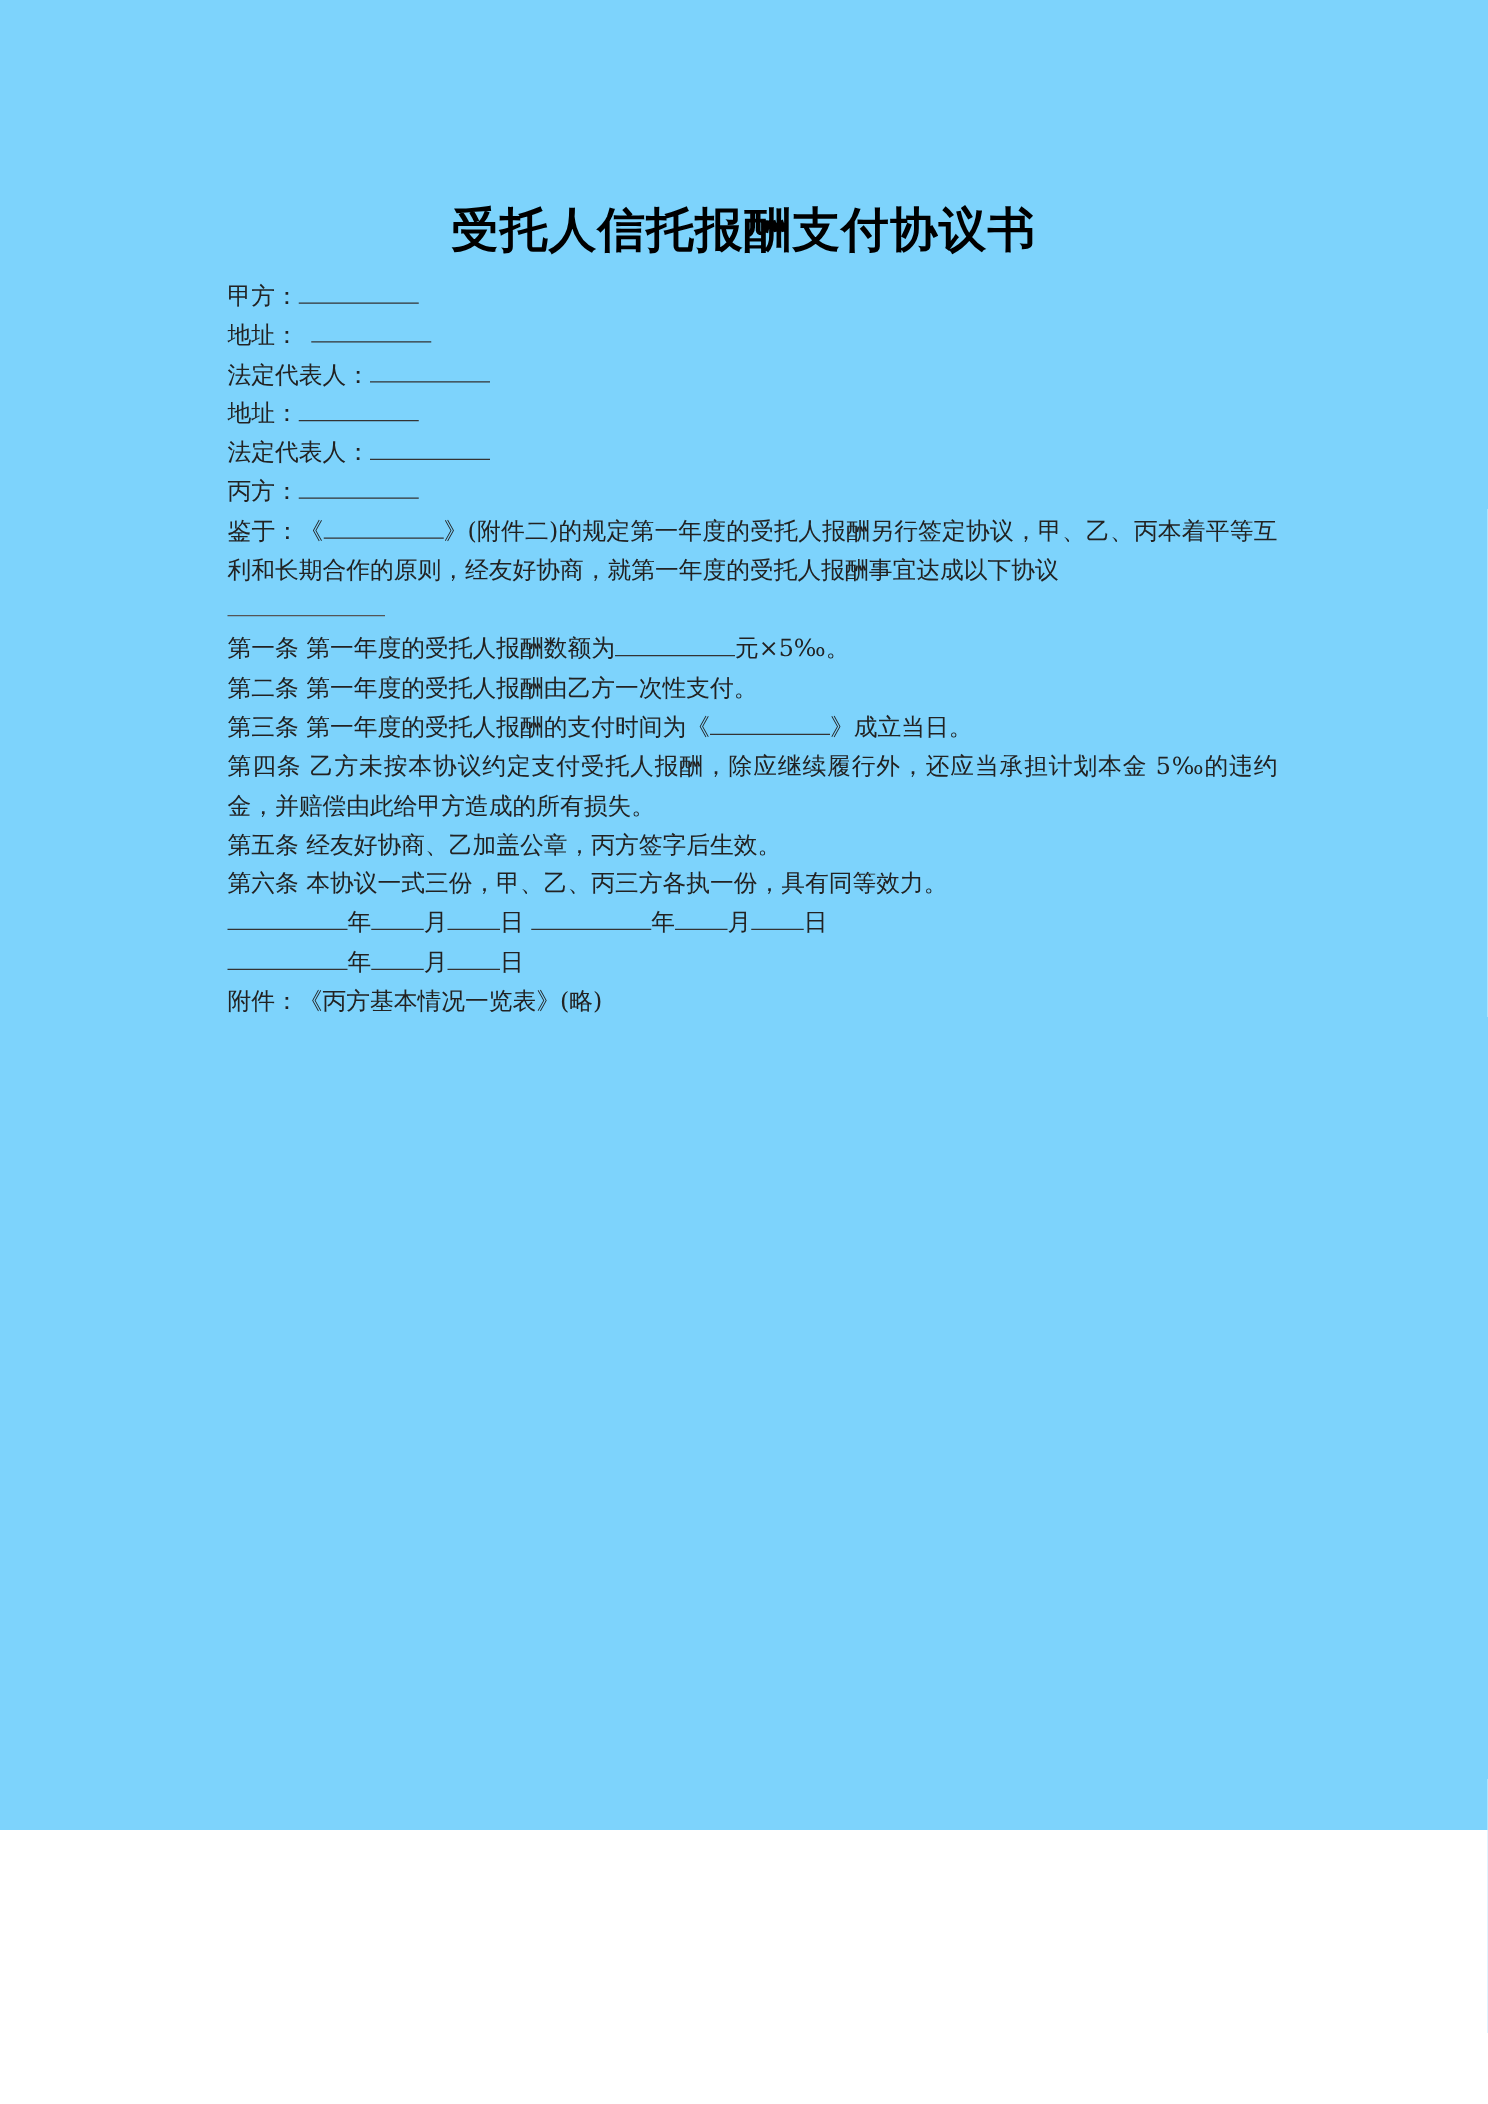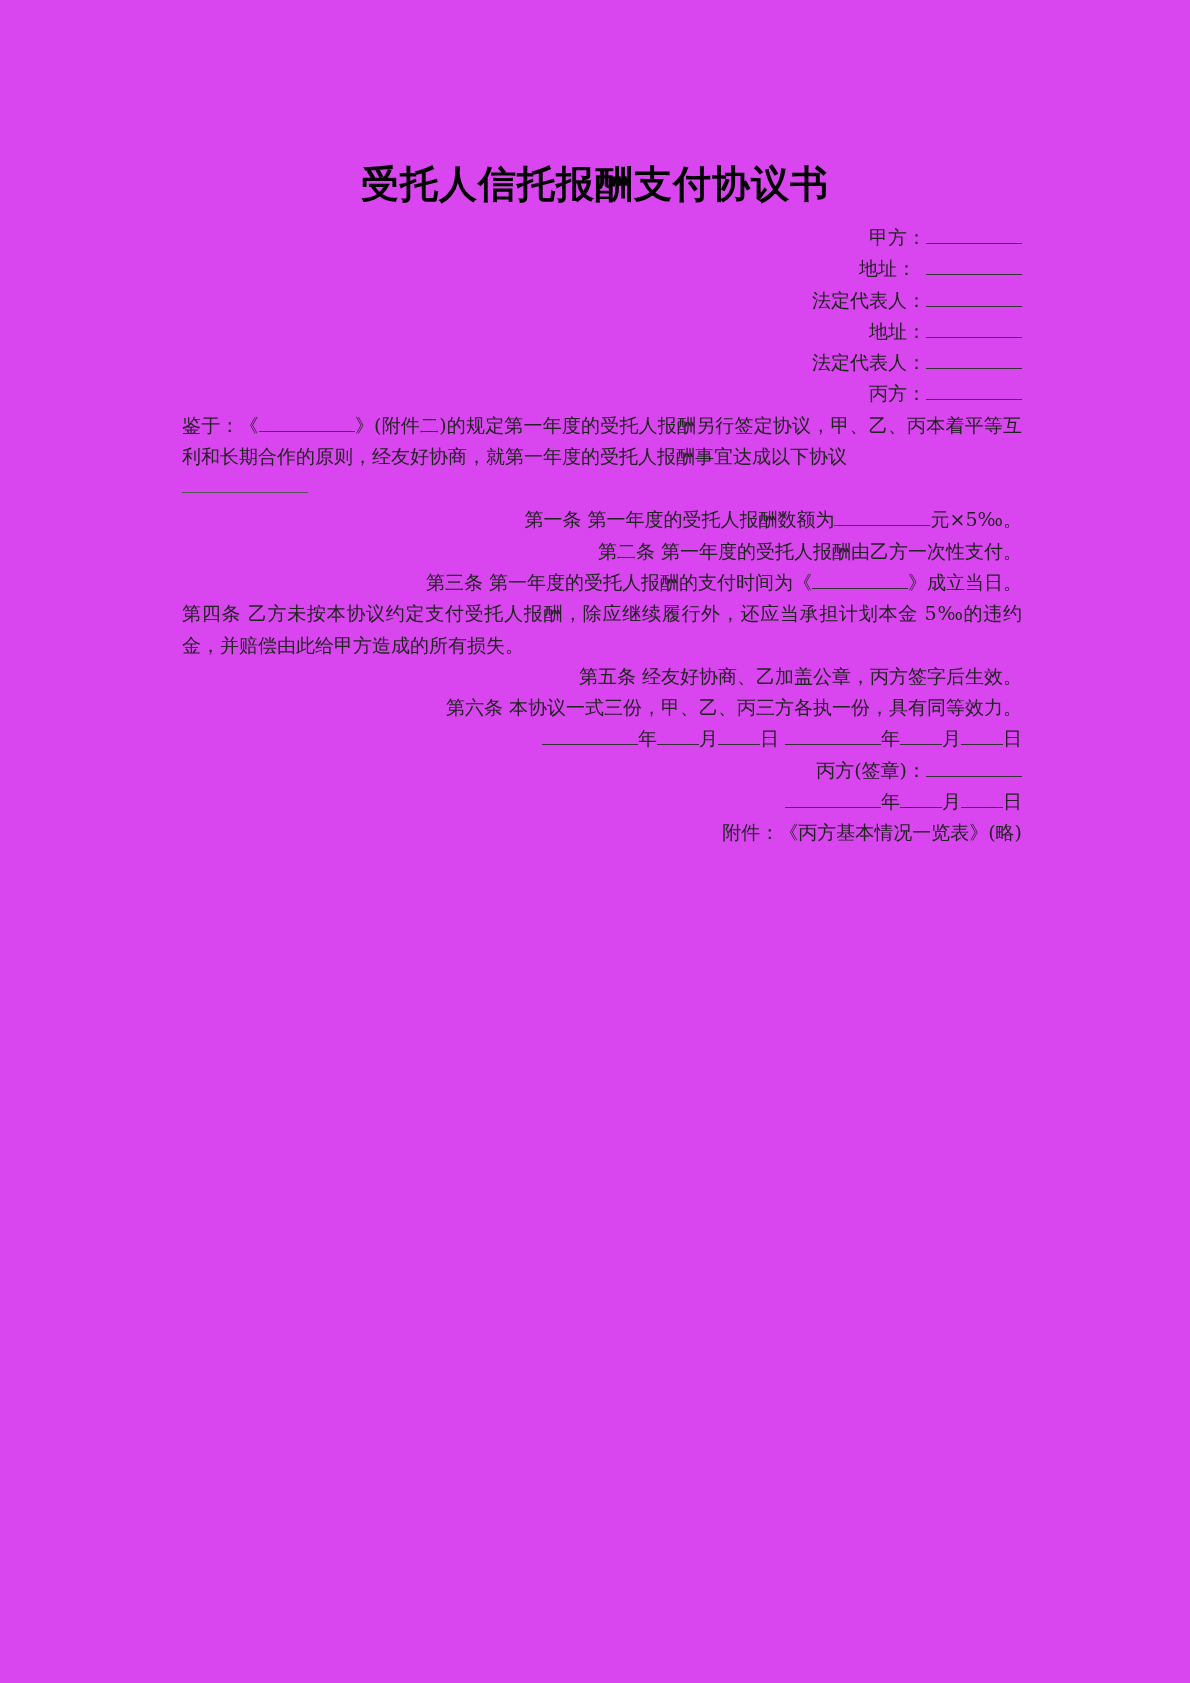--- a/index.html
+++ b/index.html
@@ -13,22 +13,22 @@
       position: relative;
       overflow: hidden;
       font-family: "DejaVu Serif", "Liberation Serif", serif;
       color: #1a1a1a;
     }
     .page {
       position: absolute;
       left: 0;
       top: 0;
       width: 1190px;
-      height: 1683px;
-      background: #d946ef;
+      height: 1464px;
+      background: #7dd3fc;
     }
     .title {
       position: absolute;
       left: 0;
       top: 160px;
       width: 1190px;
       text-align: center;
       font-family: "DejaVu Sans", "Liberation Sans", sans-serif;
       font-weight: bold;
       font-size: 38px;
@@ -41,21 +41,20 @@
       left: 182px;
       top: 222px;
       width: 840px;
       font-size: 19px;
       line-height: 31.3px;
       color: #222222;
     }
     .line {
       white-space: nowrap;
       height: 31.3px;
-      text-align: right;
     }
     .para {
       white-space: normal;
       word-break: break-all;
       text-align: justify;
     }
     .blank {
       display: inline-block;
       border-bottom: 1px solid #333333;
       height: 18px;
@@ -119,20 +118,17 @@
       <span>第五条</span>&nbsp;<span>经友好协商、乙加盖公章，丙方签字后生效。</span>
     </div>
     <div class="line">
       <span>第六条</span>&nbsp;<span>本协议一式三份，甲、乙、丙三方各执一份，具有同等效力。</span>
     </div>
 
     <div class="line">
       <span class="blank b9"></span><span>年</span><span class="blank b4"></span><span>月</span><span class="blank b4"></span><span>日</span>&nbsp;<span class="blank b9"></span><span>年</span><span class="blank b4"></span><span>月</span><span class="blank b4"></span><span>日</span>
     </div>
     <div class="line">
-      <span>丙方(签章)：</span><span class="blank b9"></span>
-    </div>
-    <div class="line">
       <span class="blank b9"></span><span>年</span><span class="blank b4"></span><span>月</span><span class="blank b4"></span><span>日</span>
     </div>
     <div class="line">附件：《丙方基本情况一览表》(略)</div>
   </div>
 </div>
 
 </body></html>

